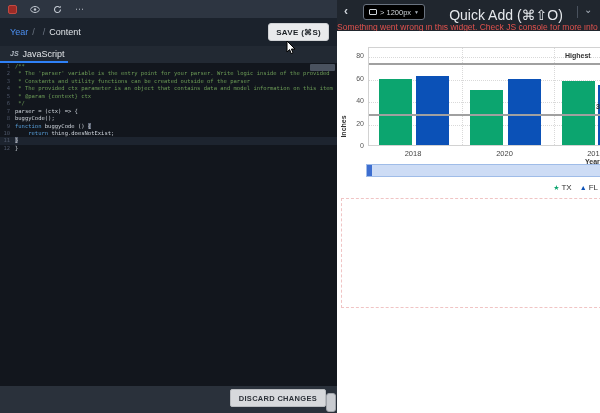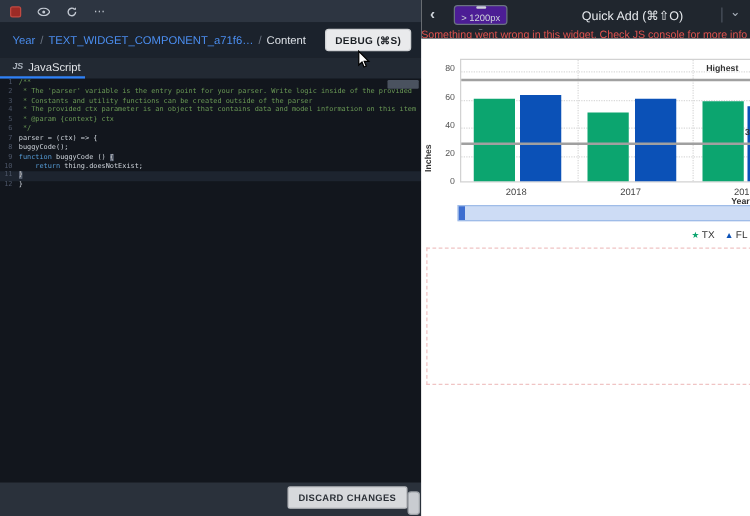--- a/index.html
+++ b/index.html
@@ -64,27 +64,27 @@
   .cursor-arrow { position:absolute; left:286px; top:40px; z-index:50; }
 
   
   .right-panel { position:absolute; left:337px; top:0; width:263px; height:413px;
                  background:#ffffff; overflow:hidden; }
   .preview-header { position:absolute; left:0; top:0; width:263px; height:24px;
                     background:#20262e; }
   .back-chevron { position:absolute; left:7px; top:4px; color:#cfd4da; font-size:12px;
                   font-weight:bold; cursor:pointer; }
   .viewport-select { position:absolute; left:26px; top:4px; height:16px;
-                     background:#4c1d95; border:1px solid #6a7380; border-radius:3px;
+                     background:#000000; border:1px solid #6a7380; border-radius:3px;
                      display:flex; align-items:center; gap:3px; padding:0 5px;
-                     color:#cfd4da; font-size:7.5px; cursor:pointer;flex-direction:column; }
+                     color:#cfd4da; font-size:7.5px; cursor:pointer; }
   .monitor-icon { width:8px; height:6px; border:1px solid #cfd4da; border-radius:1px; }
   .vp-caret { font-size:5px; color:#aab2bc; }
   .preview-title { position:absolute; left:169px; top:7px; transform:translateX(-50%);
-                   color:#e6e9ed; font-size:10px; white-space:nowrap; }
+                   color:#e6e9ed; font-size:14px; white-space:nowrap; }
   .hdr-divider { position:absolute; left:240px; top:6px; width:1px; height:12px; background:#4a525e; }
   .hdr-chevron { position:absolute; left:247px; top:4px; color:#aab2bc; font-size:10px; cursor:pointer; }
 
   .error-strip { position:absolute; left:0; top:24px; width:263px; height:7px;
                  background:#20262e; overflow:hidden; }
   .error-text { color:#e0524e; font-size:8.5px; line-height:9px; white-space:nowrap;
                 margin-top:-1px; }
 
   .preview-body { position:absolute; left:0; top:31px; width:263px; height:382px; background:#fff; }
 
@@ -136,26 +136,25 @@
             <path d="M7.5 4.5a3 3 0 1 1-.9-2.1" fill="none" stroke="#c3c9d2" stroke-width="1.1"></path>
             <path d="M7.8.8v2h-2z" fill="#c3c9d2"></path>
           </svg>
       </span>
       <span class="tb-icon">⋯</span>
     </div>
 
     <div class="breadcrumb-bar">
       <a class="crumb-link">Year</a>
       <span class="crumb-sep">/</span>
-      <a class="crumb-link">TEXT_WIDGET_COMPONENT_a71f6…</a>
       <span class="crumb-sep">/</span>
       <span class="crumb-current">Content</span>
       <span class="crumb-spacer"></span>
       <button class="btn-save">
-        <span>DEBUG (⌘S)</span>
+        <span>SAVE (⌘S)</span>
       </button>
     </div>
 
     <div class="tab-bar">
       <div class="tab-js">
         <span class="js-badge">JS</span>
         <span>JavaScript</span>
       </div>
       <div class="tab-underline"></div>
     </div>
@@ -225,21 +224,21 @@
             <div class="refline" style="top: 14.625px;"></div>
             <div class="refline" style="top: 66.375px;"></div>
           </div>
         <div class="xlabel">Year</div>
       <div class="ytick" style="left: 7px; top: 111px;">0</div>
           <div class="ytick" style="left: 7px; top: 88.5px;">20</div>
           <div class="ytick" style="left: 7px; top: 66px;">40</div>
           <div class="ytick" style="left: 7px; top: 43.5px;">60</div>
           <div class="ytick" style="left: 7px; top: 21px;">80</div>
           <div class="xtick" style="left: 76px; top: 118px;">2018</div>
-          <div class="xtick" style="left: 167.5px; top: 118px;">2017</div>
+          <div class="xtick" style="left: 167.5px; top: 118px;">2020</div>
           <div class="xtick" style="left: 258.5px; top: 118px;">2016</div>
           <div class="ref-label" style="left: 228px; top: 20.625px;">Highest</div>
           <div class="ref-label" style="left: 259px; top: 72.375px;">3</div>
         </div>
 
       <div class="chart-scrollbar">
         <div class="chart-scroll-handle"></div>
       </div>
 
       <div class="chart-legend" id="chart-legend"><span class="legend-item"><span class="legend-marker" style="color: rgb(12, 165, 111);">★</span><span>TX</span></span><span class="legend-item"><span class="legend-marker" style="color: rgb(11, 81, 183);">▲</span><span>FL</span></span></div>

